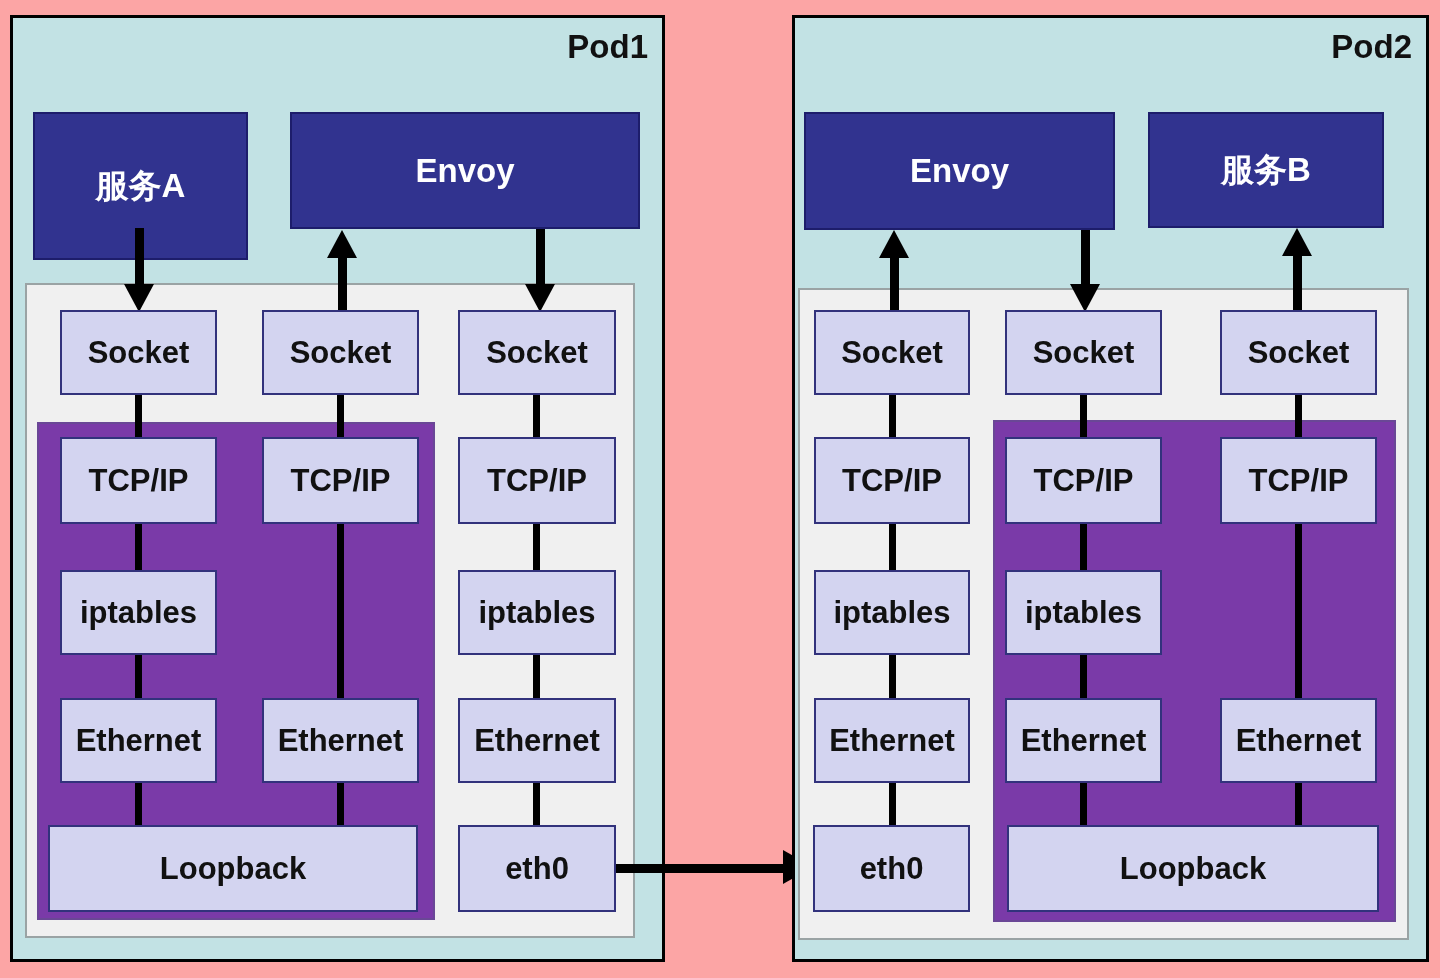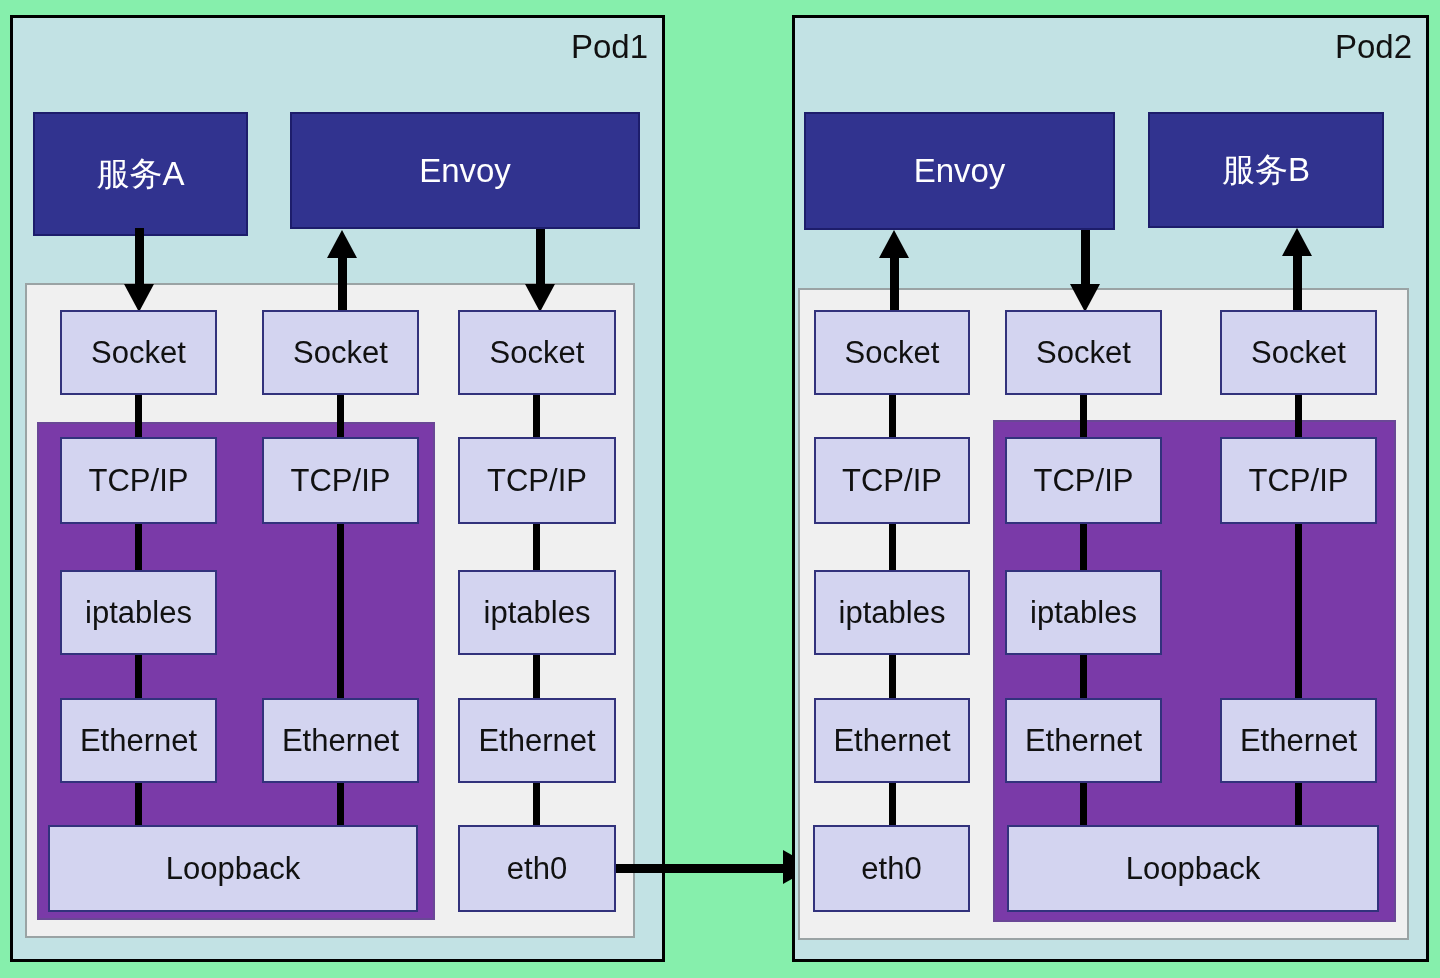--- a/index.html
+++ b/index.html
@@ -1,18 +1,19 @@
 <!DOCTYPE html>
 <html style="--pod-bg: #c2e2e4; --pod-border: #000000; --inner-bg: #f0f0f0; --inner-border: #9aa3a4; --purple-bg: #7a3aa8; --purple-border: #6a4796; --node-bg: #d3d4f0; --node-border: #32327c; --dark-box-bg: #31338f; --dark-box-border: #1d1d6b; --dark-box-text: #ffffff; --text: #111111; --arrow: #000000;"><head>
 <meta charset="utf-8">
 <style>
   html,body{margin:0;padding:0;background:#ffffff;}
   #canvas{
-    position:relative;width:1440px;height:978px;background:#86efac;overflow:hidden;
+    position:relative;width:1440px;height:978px;background:#fca5a5;overflow:hidden;
     font-family:"Liberation Sans","DejaVu Sans",sans-serif;
+    font-weight:bold;
   }
   .pod{
     position:absolute;
     background:var(--pod-bg,#c2e2e4);
     border:3px solid var(--pod-border,#000000);
     box-sizing:border-box;
   }
   .pod-label{
     position:absolute;top:10px;right:14px;
     font-size:33px;color:var(--text,#111111);
@@ -70,21 +71,21 @@
 <body>
 
 <div id="canvas">
 
   <div class="pod" style="left:10px;top:15px;width:655px;height:947px;">
     <span class="pod-label">Pod1</span>
   </div>
   <div class="inner" style="left:25px;top:283px;width:610px;height:655px;"></div>
   <div class="purple" style="left:37px;top:422px;width:398px;height:498px;"></div>
 
-  <div class="bigbox" style="left:33px;top:112px;width:215px;height:124px;">服务A</div>
+  <div class="bigbox" style="left:33px;top:112px;width:215px;height:148px;">服务A</div>
   <div class="bigbox" style="left:290px;top:112px;width:350px;height:117px;">Envoy</div>
 
   <div class="shaft-v" style="left:135px;top:228px;height:60px;"></div>
   <div class="head-down" style="left:124px;top:284px;"></div>
   <div class="head-up" style="left:327px;top:230px;"></div>
   <div class="shaft-v" style="left:338px;top:254px;height:56px;"></div>
   <div class="shaft-v" style="left:536px;top:229px;height:59px;"></div>
   <div class="head-down" style="left:525px;top:284px;"></div>
 
   <div class="conn" style="left:135px;top:395px;height:42px;"></div>

